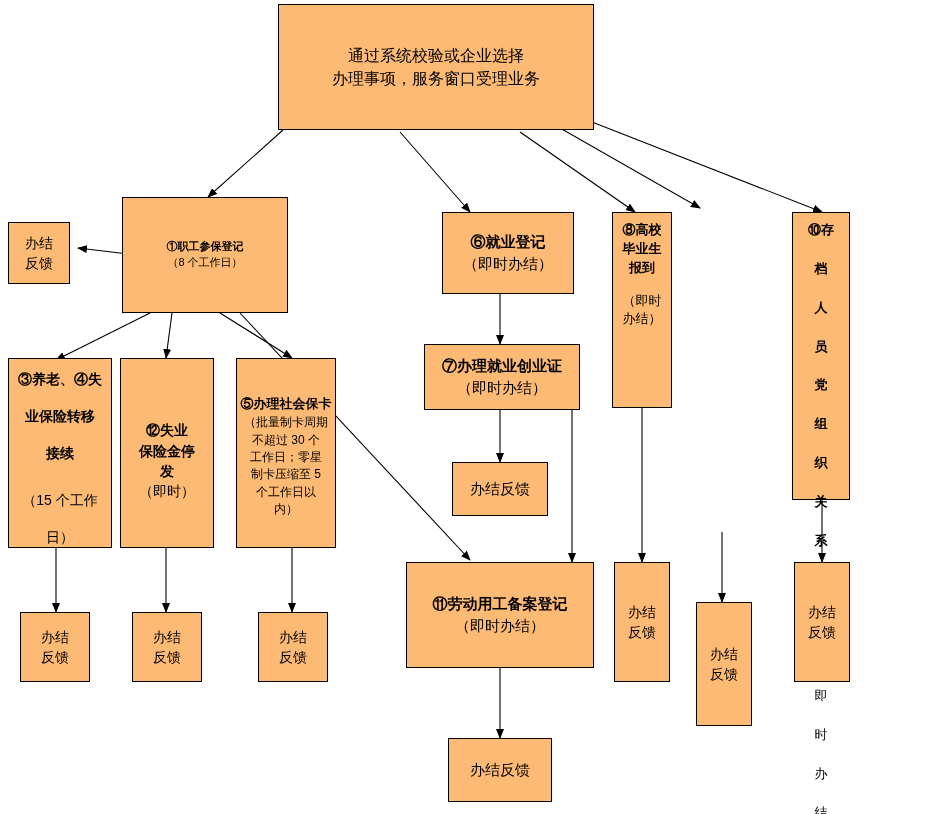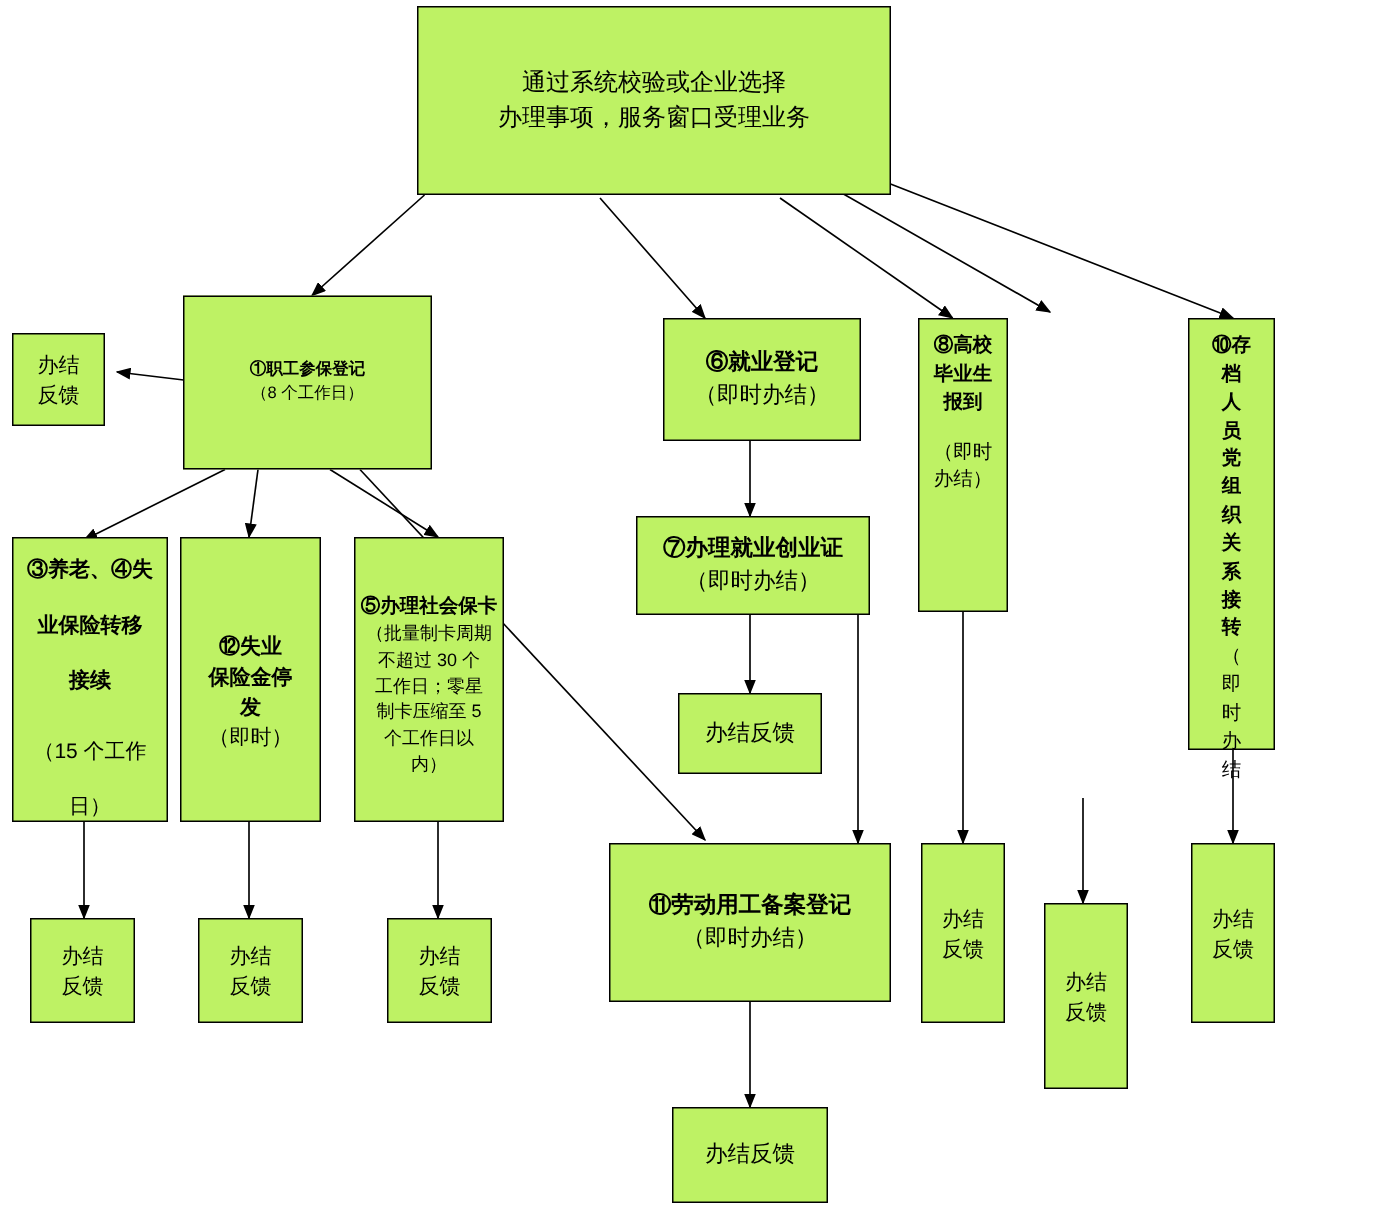--- a/index.html
+++ b/index.html
@@ -23,21 +23,21 @@
     left: 0;
     top: 0;
     width: 932px;
     height: 814px;
     pointer-events: none;
   }
   .node {
     position: absolute;
     box-sizing: border-box;
     border: 1px solid #000000;
-    background: #bef264;
+    background: #fdba74;
     display: flex;
     flex-direction: column;
     align-items: center;
     justify-content: center;
     text-align: center;
     line-height: 1.45;
     color: #000;
   }
   .node .ln {
     display: block;
@@ -113,21 +113,21 @@
 
   <div class="node" style="left:612px; top:212px; width:60px; height:196px; font-size:13px; justify-content:flex-start; padding-top:8px;">
     <span class="ln b">⑧高校</span>
     <span class="ln b">毕业生</span>
     <span class="ln b">报到</span>
     <span class="ln" style="margin-top:14px;">（即时</span>
     <span class="ln">办结）</span>
   </div>
 
 
-  <div class="node" style="left:792px; top:212px; width:58px; height:288px; font-size:13px; justify-content:flex-start; padding-top:8px;">
+  <div class="node" style="left:792px; top:212px; width:58px; height:288px; font-size:13px; justify-content:flex-start; padding-top:8px;gap:20px;">
     <span class="ln b">⑩存</span>
     <span class="ln b">档</span>
     <span class="ln b">人</span>
     <span class="ln b">员</span>
     <span class="ln b">党</span>
     <span class="ln b">组</span>
     <span class="ln b">织</span>
     <span class="ln b">关</span>
     <span class="ln b">系</span>
     <span class="ln b">接</span>

